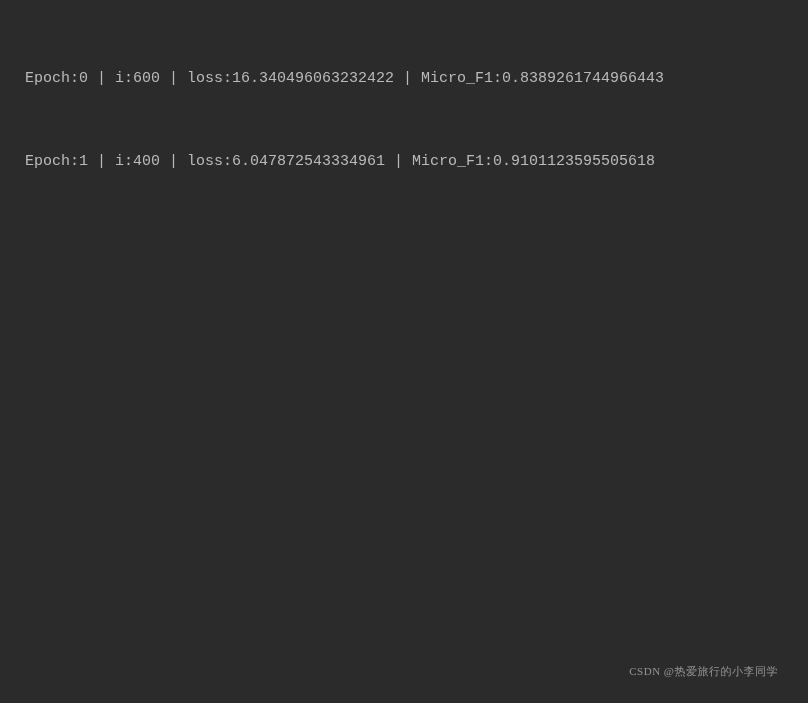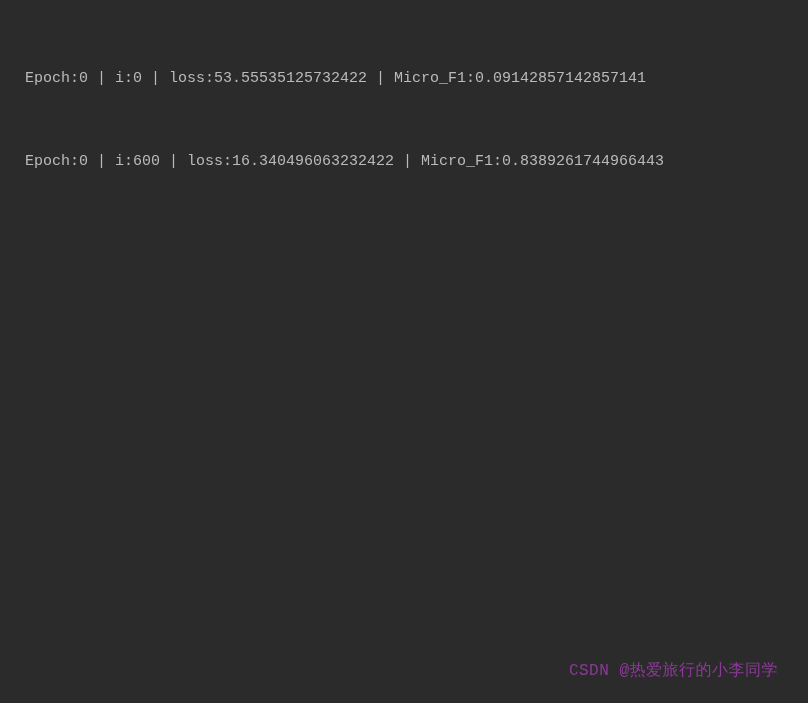--- a/index.html
+++ b/index.html
@@ -22,33 +22,33 @@
     .terminal-output {
       white-space: pre;
     }
     .log-line {
       display: block;
     }
     .watermark {
       position: absolute;
       bottom: 18px;
       right: 30px;
-      color: #d946ef;
-      font-size: 16px;
+      color: #e5e5e5;
+      font-size: 11px;
       opacity: 0.55;
-      font-family: Liberation Mono, monospace;
+      font-family: Liberation Serif, serif;
       letter-spacing: 0.5px;
     }
   </style>
 </head>
 <body>
 
 <div class="terminal-output">
-  <span class="log-line">Epoch:0 | i:0 | loss:53.55535125732422 | Micro_F1:0.09142857142857141</span>
   <span class="log-line">Epoch:0 | i:600 | loss:16.340496063232422 | Micro_F1:0.8389261744966443</span>
+  <span class="log-line">Epoch:1 | i:400 | loss:6.047872543334961 | Micro_F1:0.9101123595505618</span>
   
   
   
   
   
   
   
   
   
   

